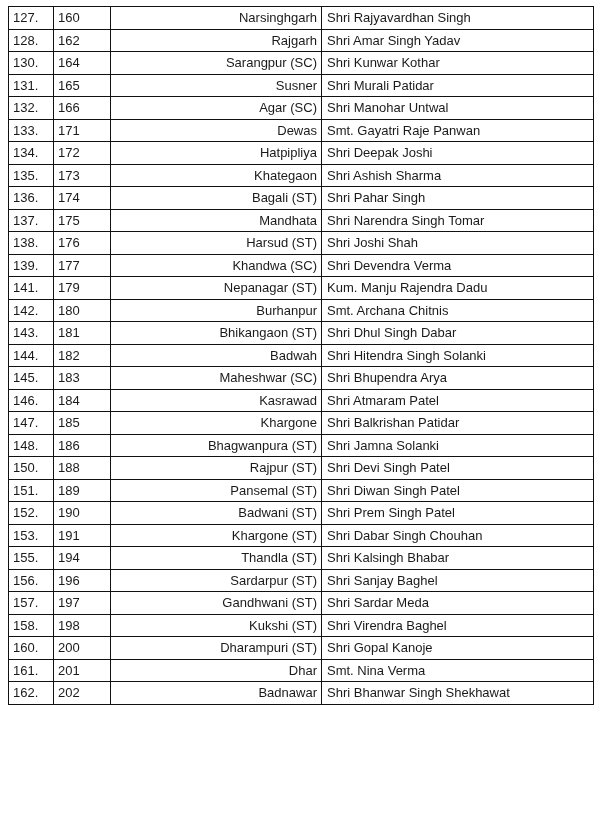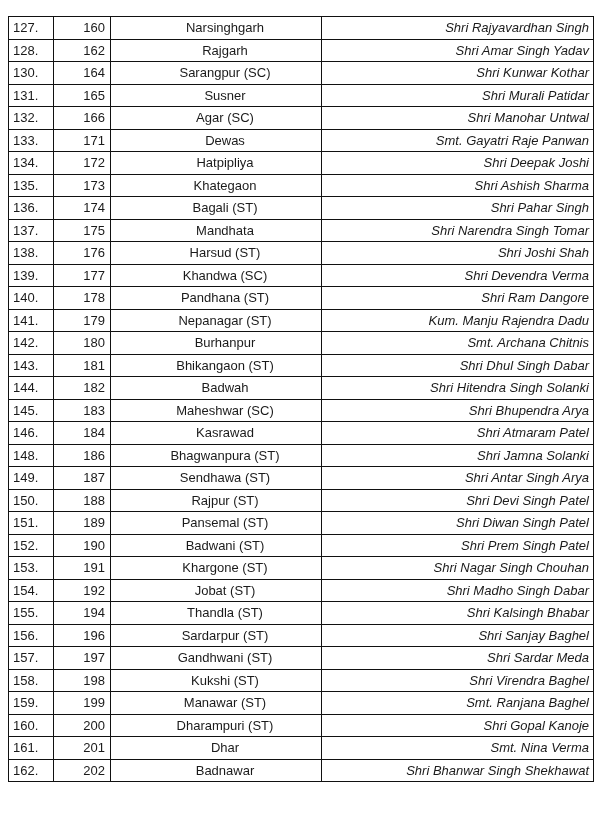--- a/index.html
+++ b/index.html
@@ -11,44 +11,44 @@
       width: 600px;
       height: 834px;
       position: relative;
       overflow: hidden;
       font-family: "Liberation Sans", sans-serif;
       color: #1a1a1a;
     }
     #candidate-table {
       position: absolute;
       left: 8px;
-      top: 16px;
+      top: 6px;
       width: 585px;
       border-collapse: collapse;
       table-layout: fixed;
       border: 1.5px solid #111;
     }
     #candidate-table col.c1 { width: 45px; }
     #candidate-table col.c2 { width: 57px; }
     #candidate-table col.c3 { width: 211px; }
     #candidate-table col.c4 { width: 272px; }
     #candidate-table td {
       border: 1.2px solid #111;
       height: 21.5px;
       padding: 0 4px;
       font-size: 13px;
       line-height: 21.5px;
       white-space: nowrap;
       overflow: hidden;
       vertical-align: middle;
     }
     #candidate-table td.sno { text-align: left; padding-left: 4px; }
-    #candidate-table td.acno { text-align: right; padding-right: 5px; margin-top: 27px; }
-    #candidate-table td.constituency { text-align: center; padding-left: 22px; margin-left: 27px; }
-    #candidate-table td.candidate { text-align: right; padding-left: 5px; font-style: italic; }
+    #candidate-table td.acno { text-align: left; padding-right: 5px; margin-top: 27px; }
+    #candidate-table td.constituency { text-align: right; padding-left: 22px; margin-left: 27px; }
+    #candidate-table td.candidate { text-align: left; padding-left: 5px; }
   </style>
 </head>
 <body>
 
 <table id="candidate-table">
   <colgroup>
     <col class="c1">
       <col class="c2">
       <col class="c3">
       <col class="c4">
@@ -120,26 +120,20 @@
         <td class="constituency">Harsud (ST)</td>
         <td class="candidate">Shri Joshi Shah</td>
       </tr>
       <tr>
         <td class="sno">139.</td>
         <td class="acno">177</td>
         <td class="constituency">Khandwa (SC)</td>
         <td class="candidate">Shri Devendra Verma</td>
       </tr>
       <tr>
-        <td class="sno">140.</td>
-        <td class="acno">178</td>
-        <td class="constituency">Pandhana (ST)</td>
-        <td class="candidate">Shri Ram Dangore</td>
-      </tr>
-      <tr>
         <td class="sno">141.</td>
         <td class="acno">179</td>
         <td class="constituency">Nepanagar (ST)</td>
         <td class="candidate">Kum. Manju Rajendra Dadu</td>
       </tr>
       <tr>
         <td class="sno">142.</td>
         <td class="acno">180</td>
         <td class="constituency">Burhanpur</td>
         <td class="candidate">Smt. Archana Chitnis</td>
@@ -162,32 +156,32 @@
         <td class="constituency">Maheshwar (SC)</td>
         <td class="candidate">Shri Bhupendra Arya</td>
       </tr>
       <tr>
         <td class="sno">146.</td>
         <td class="acno">184</td>
         <td class="constituency">Kasrawad</td>
         <td class="candidate">Shri Atmaram Patel</td>
       </tr>
       <tr>
+        <td class="sno">147.</td>
+        <td class="acno">185</td>
+        <td class="constituency">Khargone</td>
+        <td class="candidate">Shri Balkrishan Patidar</td>
+      </tr>
+      <tr>
         <td class="sno">148.</td>
         <td class="acno">186</td>
         <td class="constituency">Bhagwanpura (ST)</td>
         <td class="candidate">Shri Jamna Solanki</td>
       </tr>
       <tr>
-        <td class="sno">149.</td>
-        <td class="acno">187</td>
-        <td class="constituency">Sendhawa (ST)</td>
-        <td class="candidate">Shri Antar Singh Arya</td>
-      </tr>
-      <tr>
         <td class="sno">150.</td>
         <td class="acno">188</td>
         <td class="constituency">Rajpur (ST)</td>
         <td class="candidate">Shri Devi Singh Patel</td>
       </tr>
       <tr>
         <td class="sno">151.</td>
         <td class="acno">189</td>
         <td class="constituency">Pansemal (ST)</td>
         <td class="candidate">Shri Diwan Singh Patel</td>
@@ -195,27 +189,21 @@
       <tr>
         <td class="sno">152.</td>
         <td class="acno">190</td>
         <td class="constituency">Badwani (ST)</td>
         <td class="candidate">Shri Prem Singh Patel</td>
       </tr>
       <tr>
         <td class="sno">153.</td>
         <td class="acno">191</td>
         <td class="constituency">Khargone (ST)</td>
-        <td class="candidate">Shri Nagar Singh Chouhan</td>
-      </tr>
-      <tr>
-        <td class="sno">154.</td>
-        <td class="acno">192</td>
-        <td class="constituency">Jobat (ST)</td>
-        <td class="candidate">Shri Madho Singh Dabar</td>
+        <td class="candidate">Shri Dabar Singh Chouhan</td>
       </tr>
       <tr>
         <td class="sno">155.</td>
         <td class="acno">194</td>
         <td class="constituency">Thandla (ST)</td>
         <td class="candidate">Shri Kalsingh Bhabar</td>
       </tr>
       <tr>
         <td class="sno">156.</td>
         <td class="acno">196</td>
@@ -228,26 +216,20 @@
         <td class="constituency">Gandhwani (ST)</td>
         <td class="candidate">Shri Sardar Meda</td>
       </tr>
       <tr>
         <td class="sno">158.</td>
         <td class="acno">198</td>
         <td class="constituency">Kukshi (ST)</td>
         <td class="candidate">Shri Virendra Baghel</td>
       </tr>
       <tr>
-        <td class="sno">159.</td>
-        <td class="acno">199</td>
-        <td class="constituency">Manawar (ST)</td>
-        <td class="candidate">Smt. Ranjana Baghel</td>
-      </tr>
-      <tr>
         <td class="sno">160.</td>
         <td class="acno">200</td>
         <td class="constituency">Dharampuri (ST)</td>
         <td class="candidate">Shri Gopal Kanoje</td>
       </tr>
       <tr>
         <td class="sno">161.</td>
         <td class="acno">201</td>
         <td class="constituency">Dhar</td>
         <td class="candidate">Smt. Nina Verma</td>

